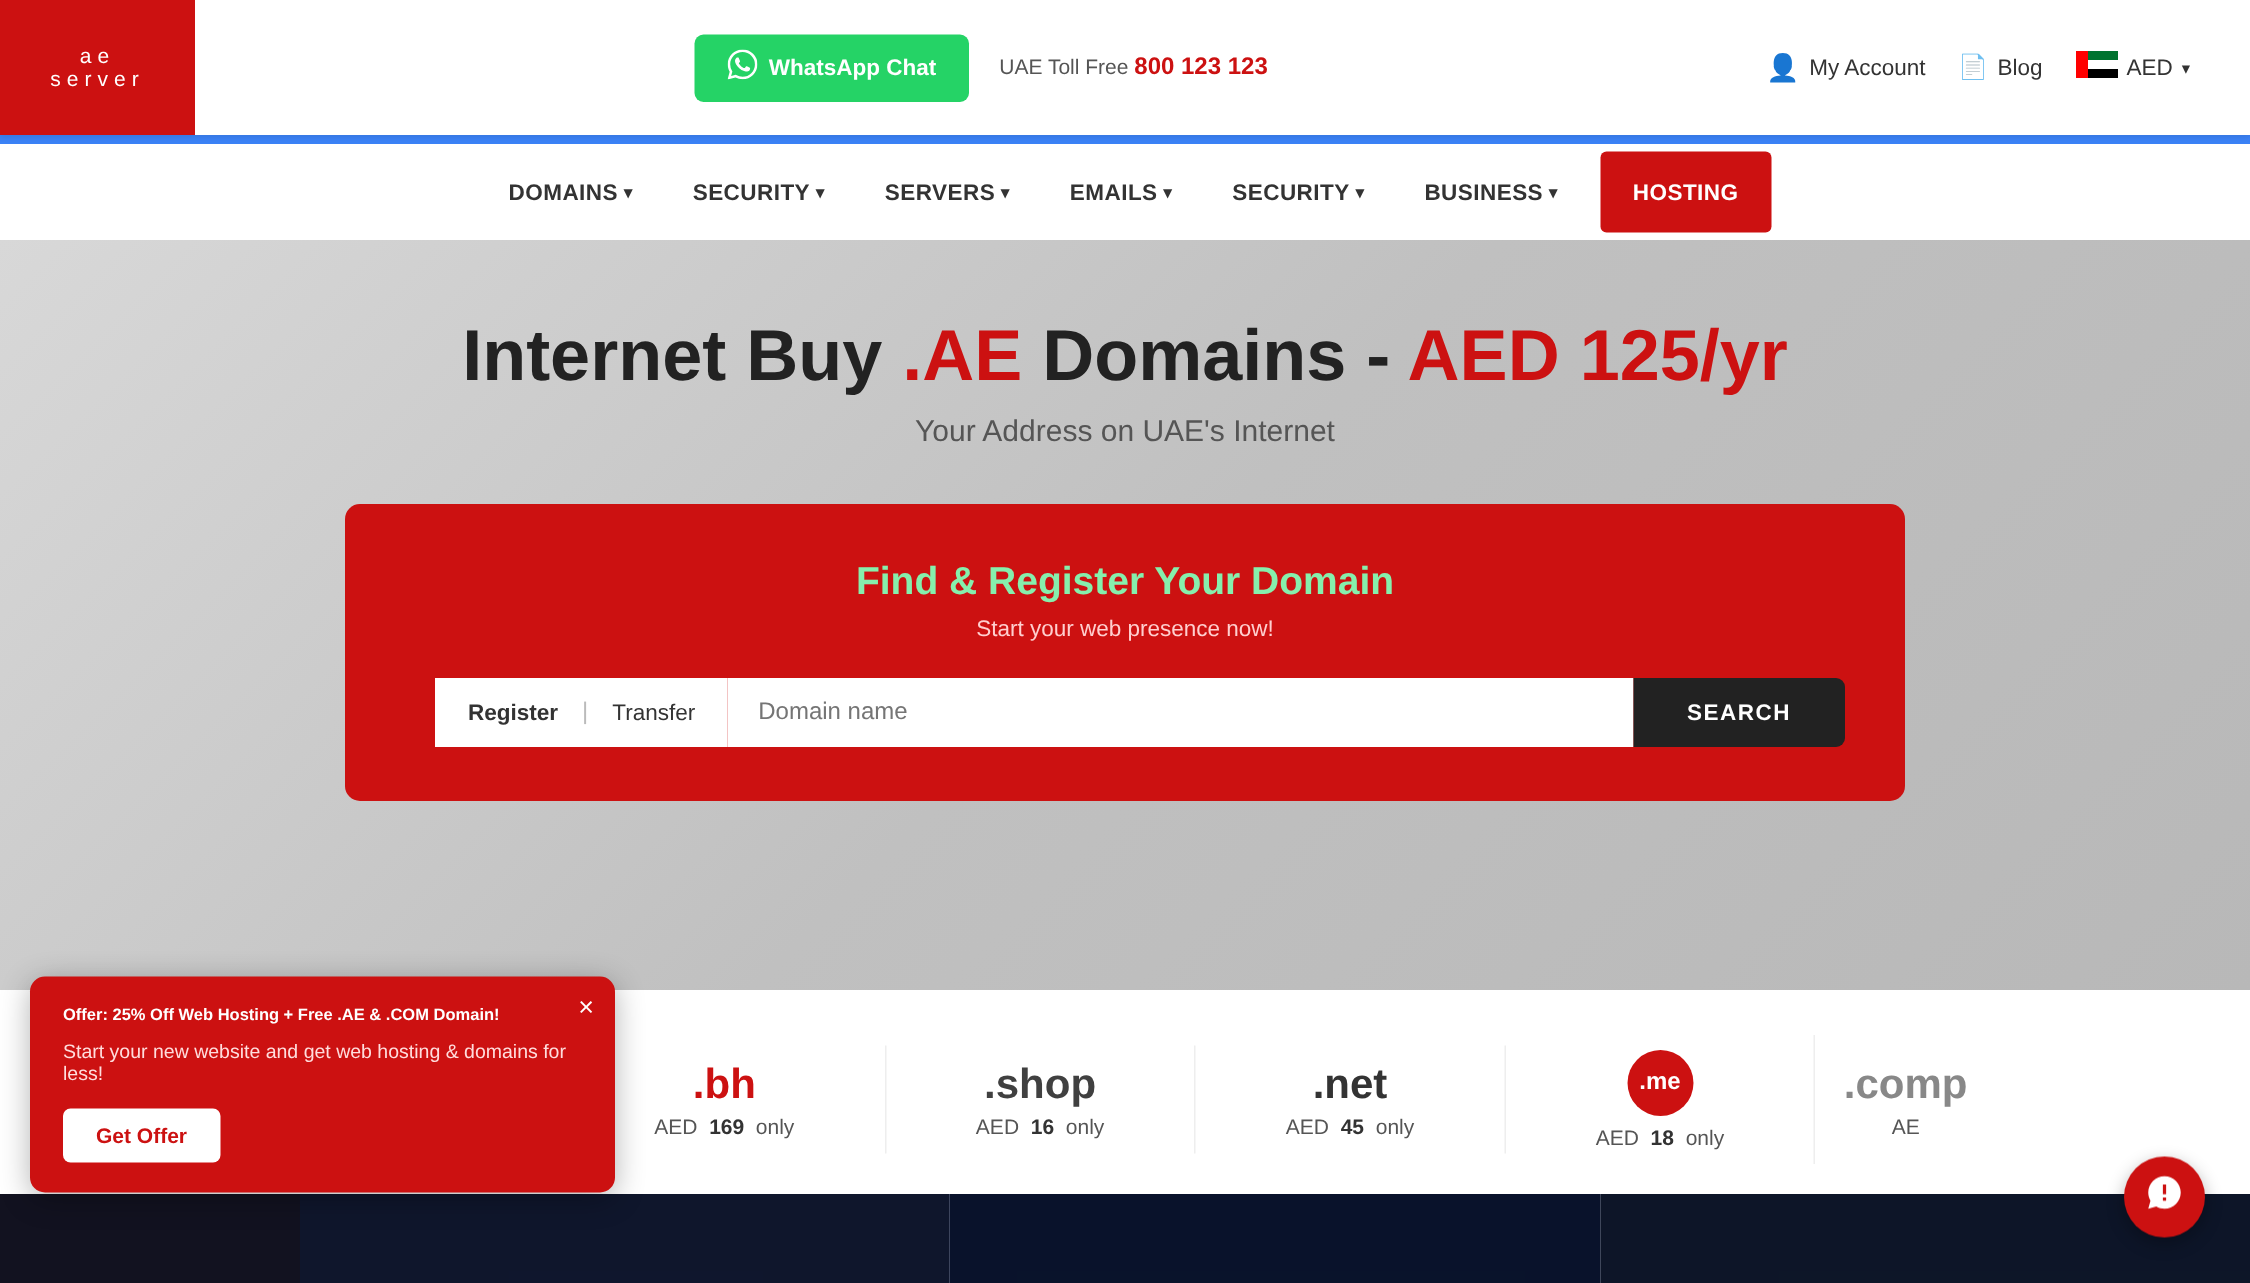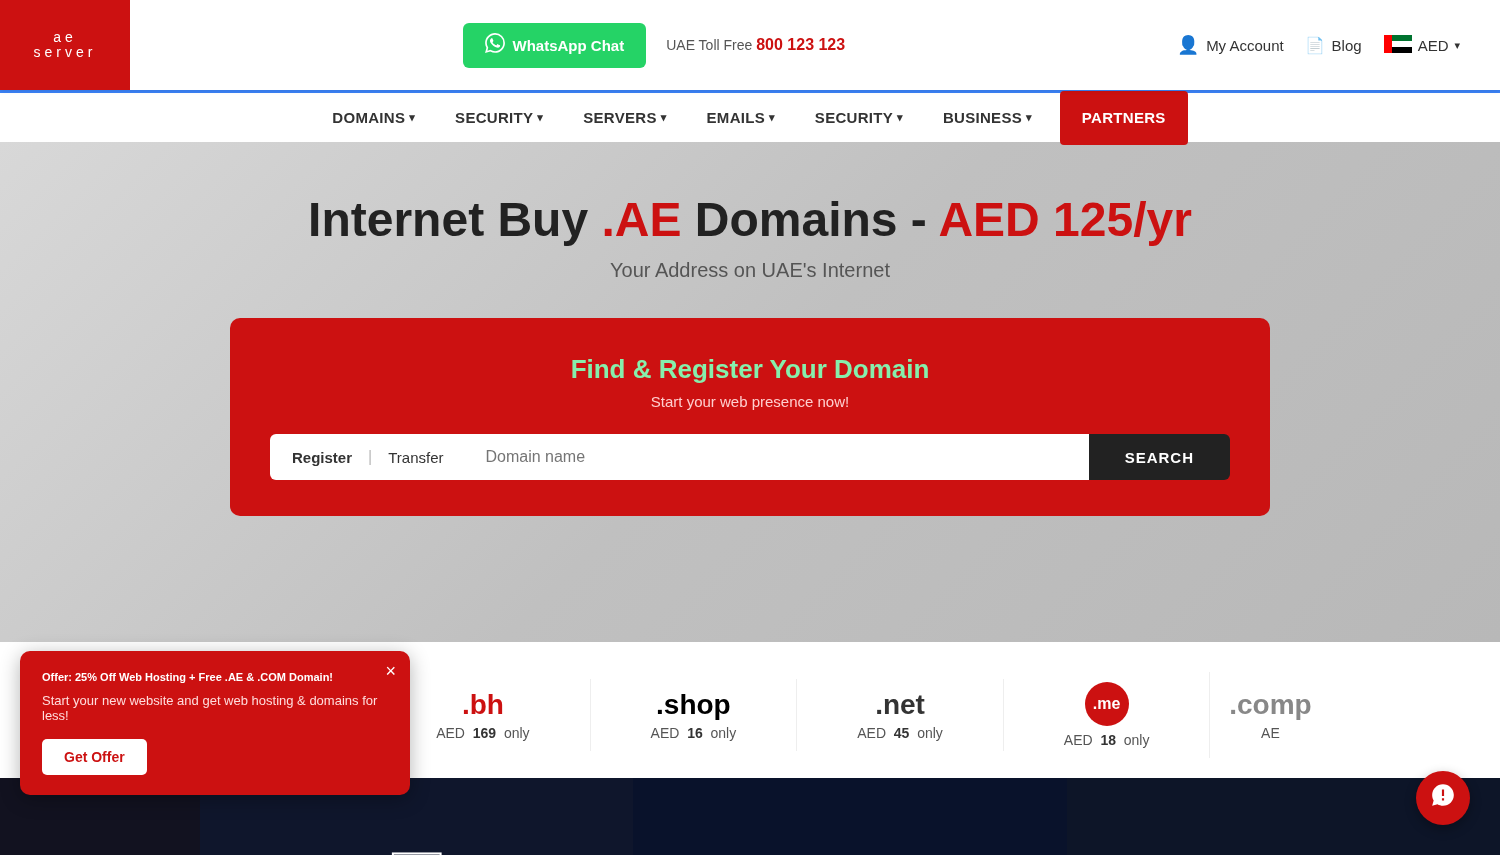--- a/index.html
+++ b/index.html
@@ -105,27 +105,27 @@
       align-items: center;
       gap: 6px;
       font-size: 15px;
       color: #333;
       cursor: pointer;
     }
 
     
     .nav {
       background: #fff;
-      border-top: 3px solid #3b82f6;
+      border-top: 6px solid #3b82f6;
       display: flex;
       align-items: center;
       justify-content: center;
       gap: 0;
       padding: 0;
-      height: 52px;
+      height: 70px;
       position: relative;
       z-index: 9;
     }
     .nav-item {
       padding: 0 20px;
       height: 54px;
       display: flex;
       align-items: center;
       font-size: 15px;
       font-weight: 600;
@@ -214,20 +214,21 @@
       gap: 0;
       border-radius: 6px;
       overflow: hidden;
     }
 
     .domain-tabs {
       background: #fff;
       display: flex;
       align-items: center;
       padding: 0 6px;
+      margin-left: 20px;
     }
     .domain-tab {
       padding: 12px 16px;
       font-size: 15px;
       color: #333;
       cursor: pointer;
       font-weight: 500;
     }
     .domain-tab.active { color: #333; font-weight: 700; }
     .domain-tab-divider { color: #bbb; }
@@ -468,21 +469,21 @@
   </div>
   <div class="nav-item">
     <span>SECURITY</span>
     <span class="chevron">▾</span>
   </div>
   <div class="nav-item">
     <span>BUSINESS</span>
     <span class="chevron">▾</span>
   </div>
   <div class="nav-item nav-partners">
-    <span>PARTNERS</span>
+    <span>HOSTING</span>
   </div>
 </nav>
 
 <div class="hero">
   <div class="hero-bg"></div>
 
   <div class="hero-content">
     <h1 class="hero-title">
       <span>Internet Buy </span><span class="ae">.AE</span><span> Domains - </span><span class="price">AED 125/yr</span>
     </h1>
@@ -511,21 +512,21 @@
     <span class="ext-name" style="color:#cc1111;">.qa</span>
     <span class="ext-price">AED &nbsp;<strong>60</strong>&nbsp; only</span>
   </div>
 
   <div class="ext-item ext-bh">
     <span class="ext-name" style="color:#cc1111;">.bh</span>
     <span class="ext-price">AED &nbsp;<strong>169</strong>&nbsp; only</span>
   </div>
 
   <div class="ext-item ext-shop">
-    <span class="ext-name" style="color:#000000;">.shop</span>
+    <span class="ext-name" style="color:#404040;">.shop</span>
     <span class="ext-price">AED &nbsp;<strong>16</strong>&nbsp; only</span>
   </div>
 
   <div class="ext-item ext-net">
     <span class="ext-name" style="color:#333;">.net</span>
     <span class="ext-price">AED &nbsp;<strong>45</strong>&nbsp; only</span>
   </div>
 
   <div class="ext-item ext-me">
     <div class="me-circle">.me</div>

